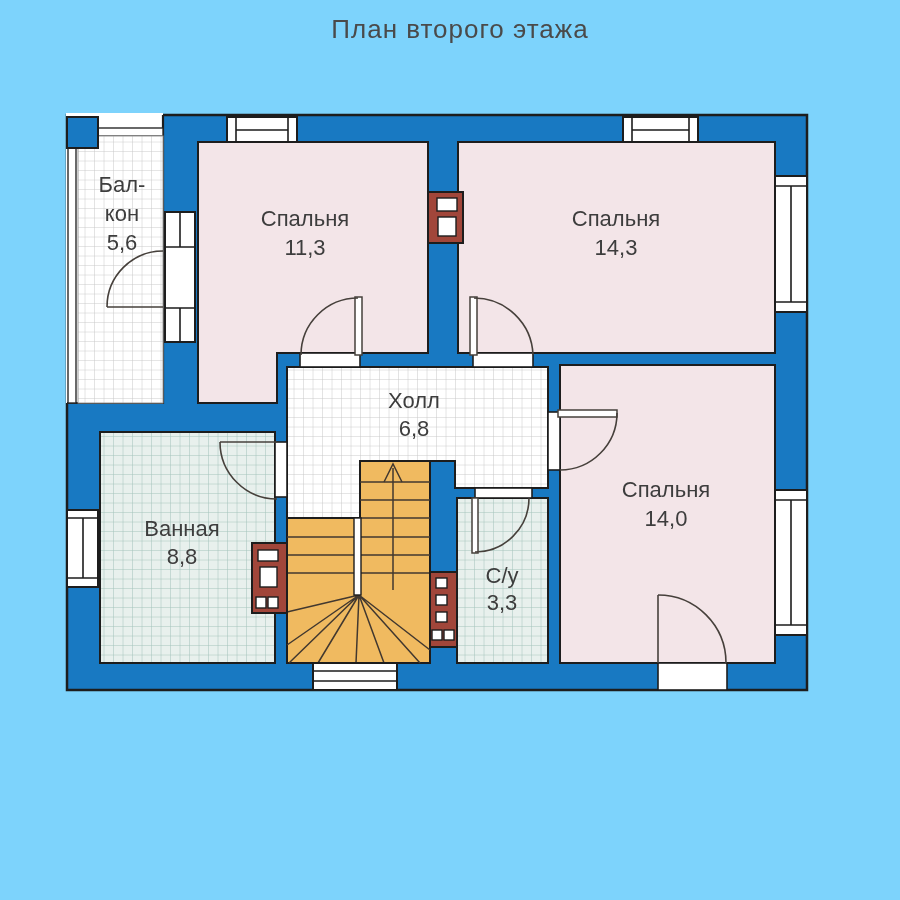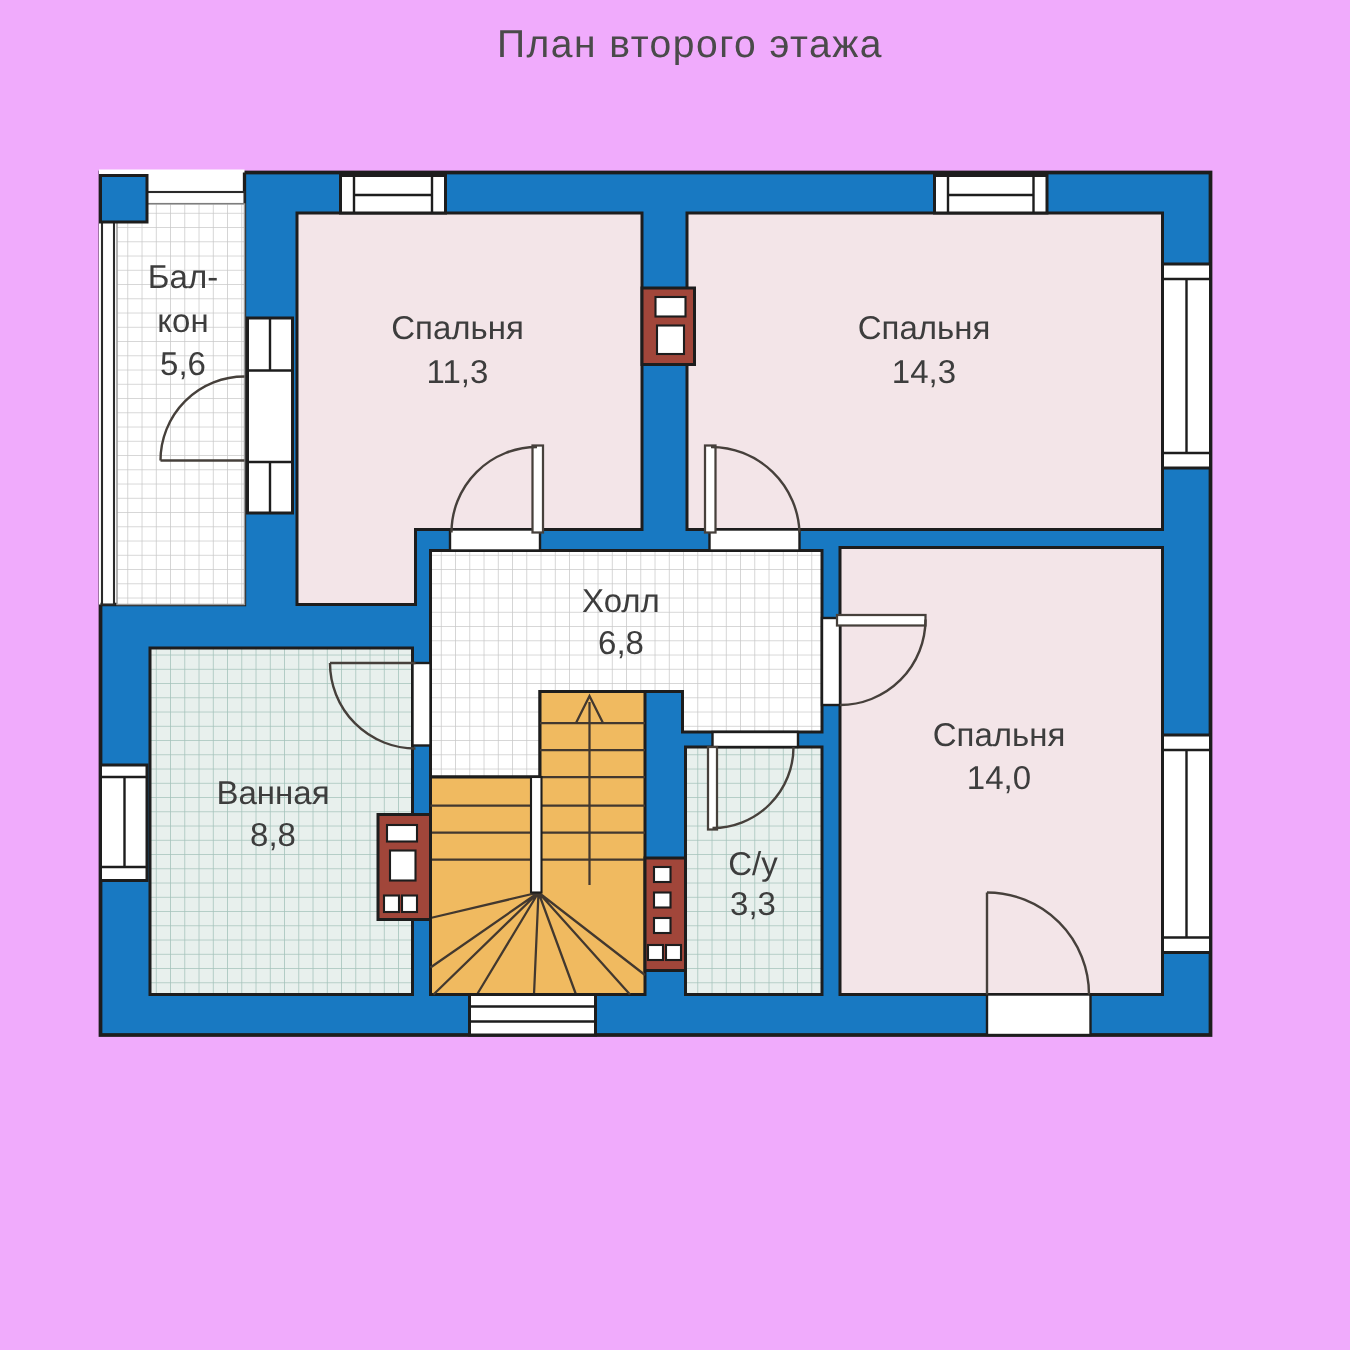--- a/index.html
+++ b/index.html
@@ -1,16 +1,16 @@
 <!DOCTYPE html>
 <html style="--wall: #1879c2; --outline: #1d1d1d; --room: #f3e5e8; --stairs: #f0ba60; --chimney: #a1463a; --tile_line: #c9c9c9; --wet_tile_bg: #e8f0ed; --wet_tile_line: #a3c2ba; --text: #3d3d3d;"><head>
 <meta charset="utf-8">
 <style>
   html,body{margin:0;padding:0;background:#fff;}
-  #stage{position:relative;width:900px;height:900px;background:#f0abfc;overflow:hidden;
+  #stage{position:relative;width:900px;height:900px;background:#7dd3fc;overflow:hidden;
          font-family:"Liberation Sans", sans-serif;}
   svg{position:absolute;left:0;top:0;}
   .wall{fill:var(--wall,#1879c2);}
   .outl{stroke:var(--outline,#1d1d1d);}
   .room{fill:var(--room,#f3e5e8);}
   .stairs{fill:var(--stairs,#f0ba60);}
   .chimney{fill:var(--chimney,#a1463a);}
   .white{fill:#ffffff;}
   .nofill{fill:none;}
   .detail{stroke:#42382f;stroke-width:1.5;fill:none;}

